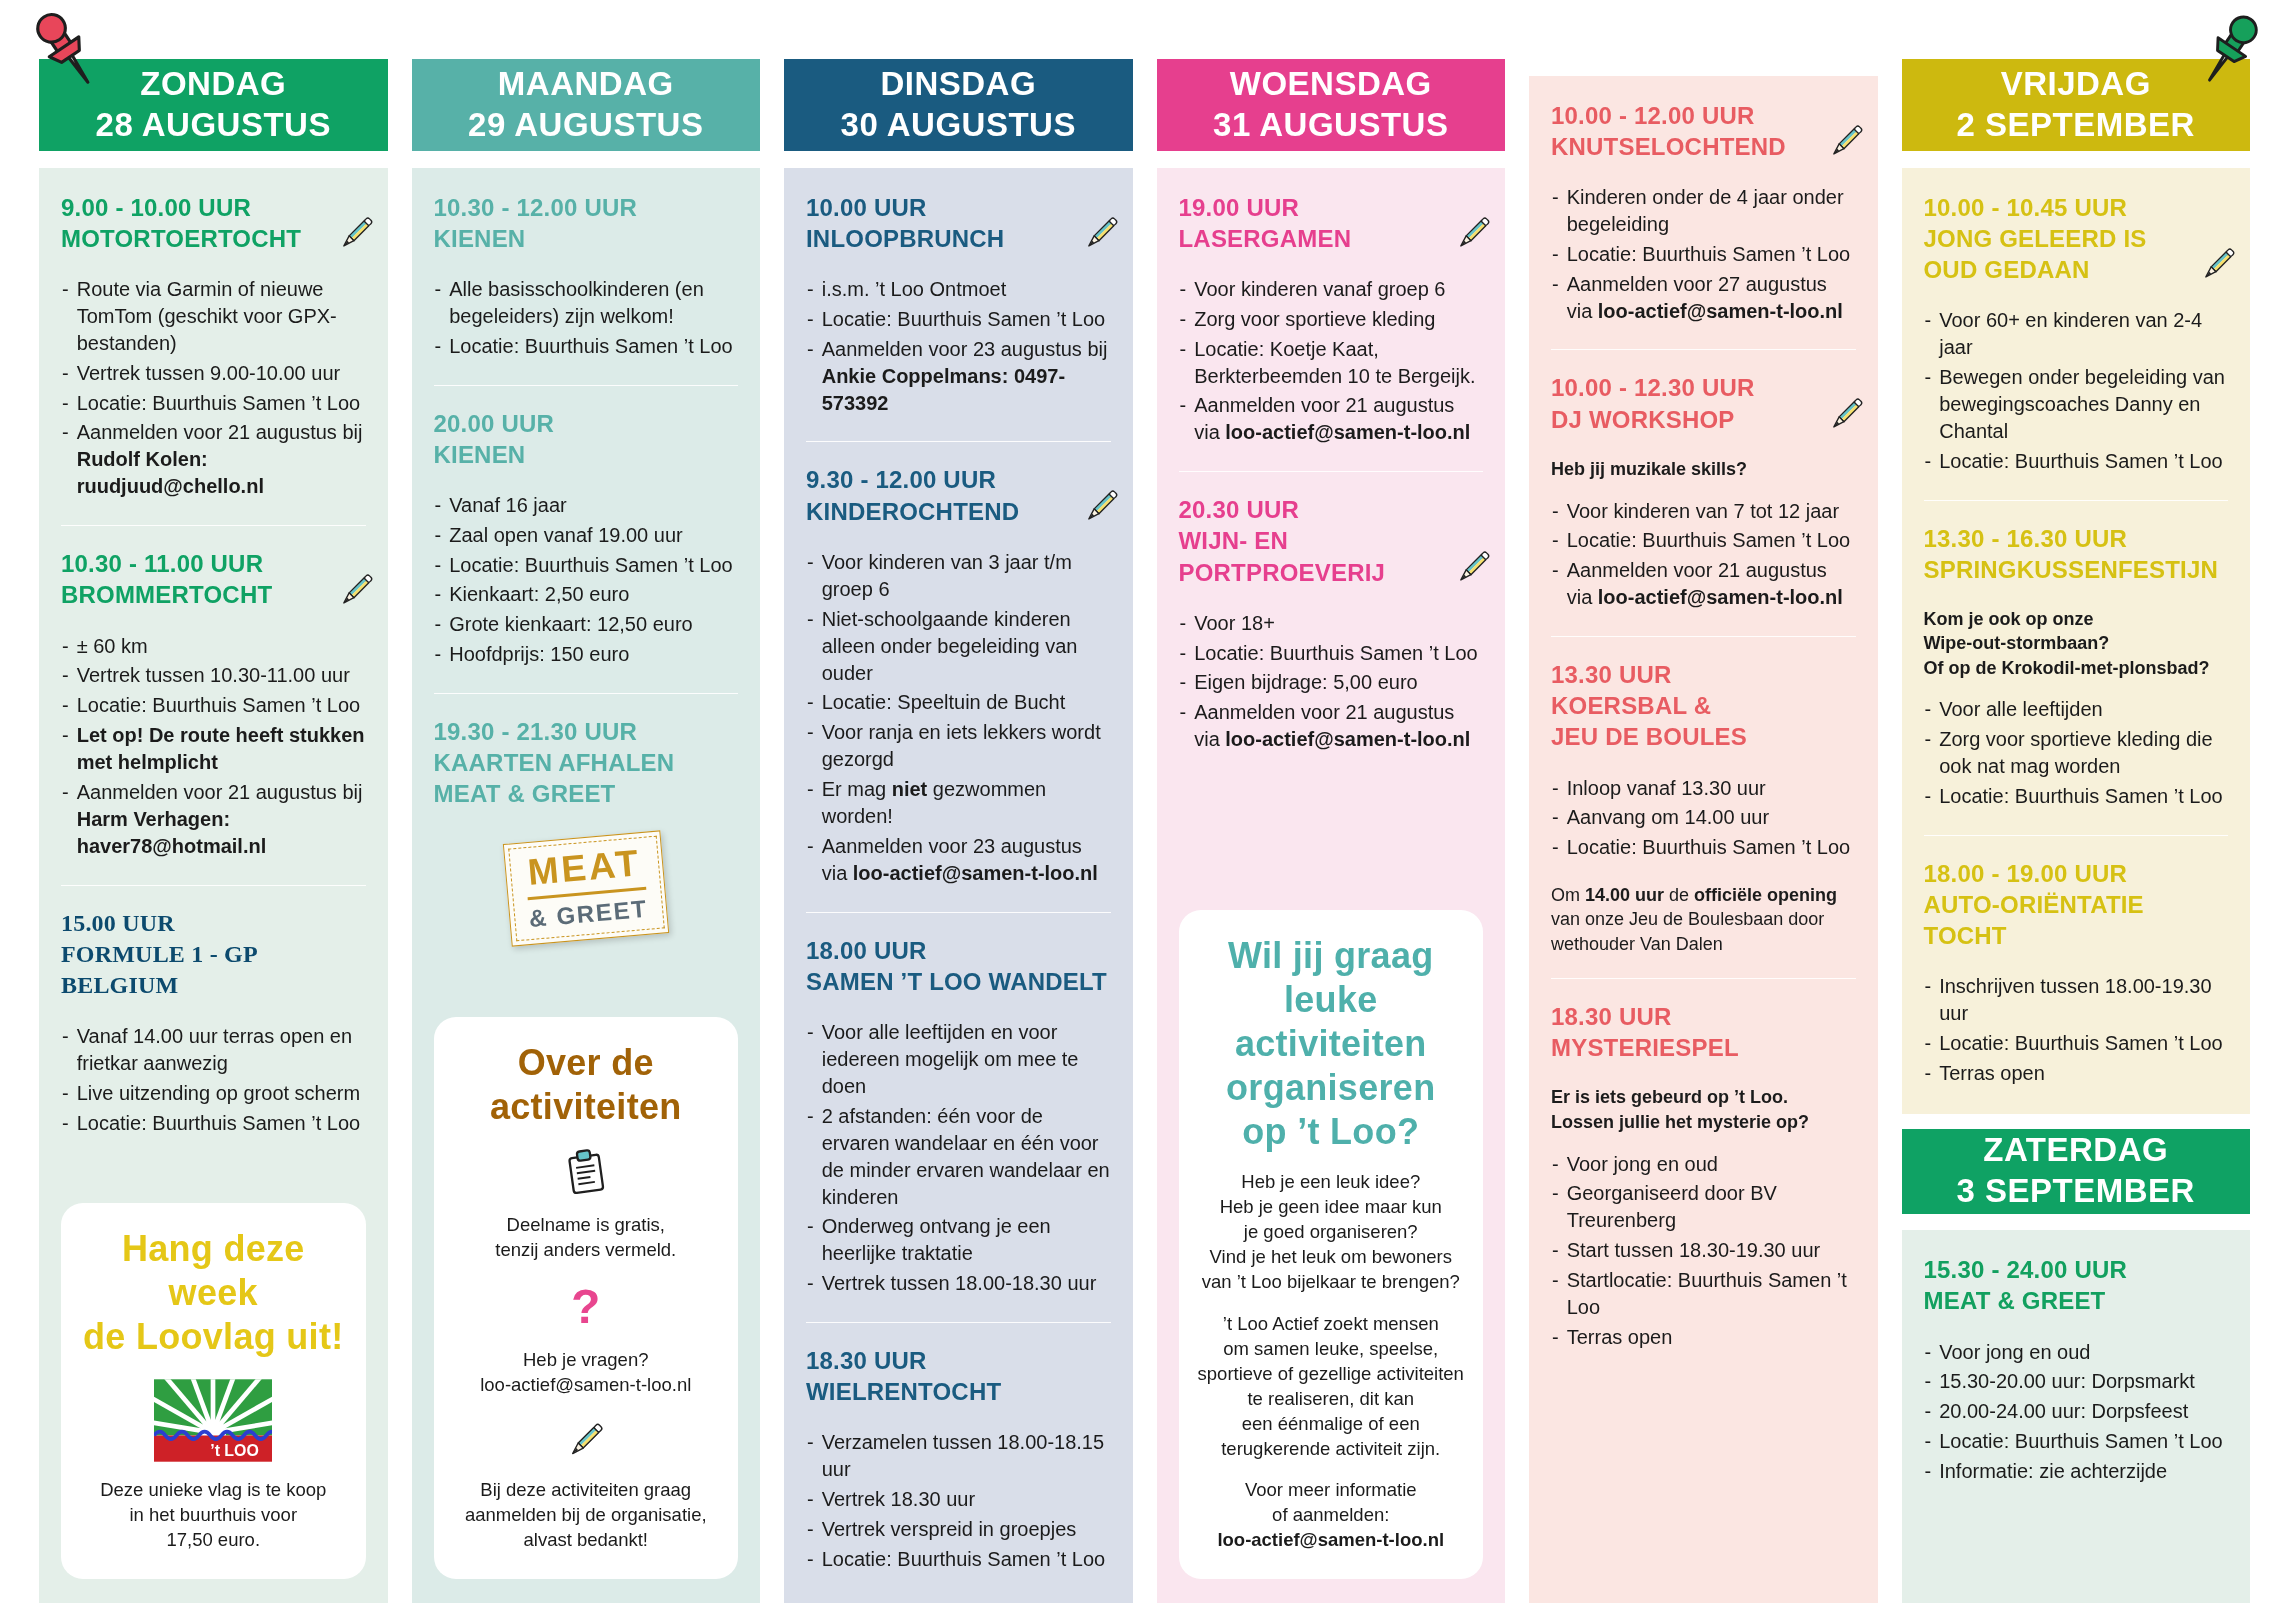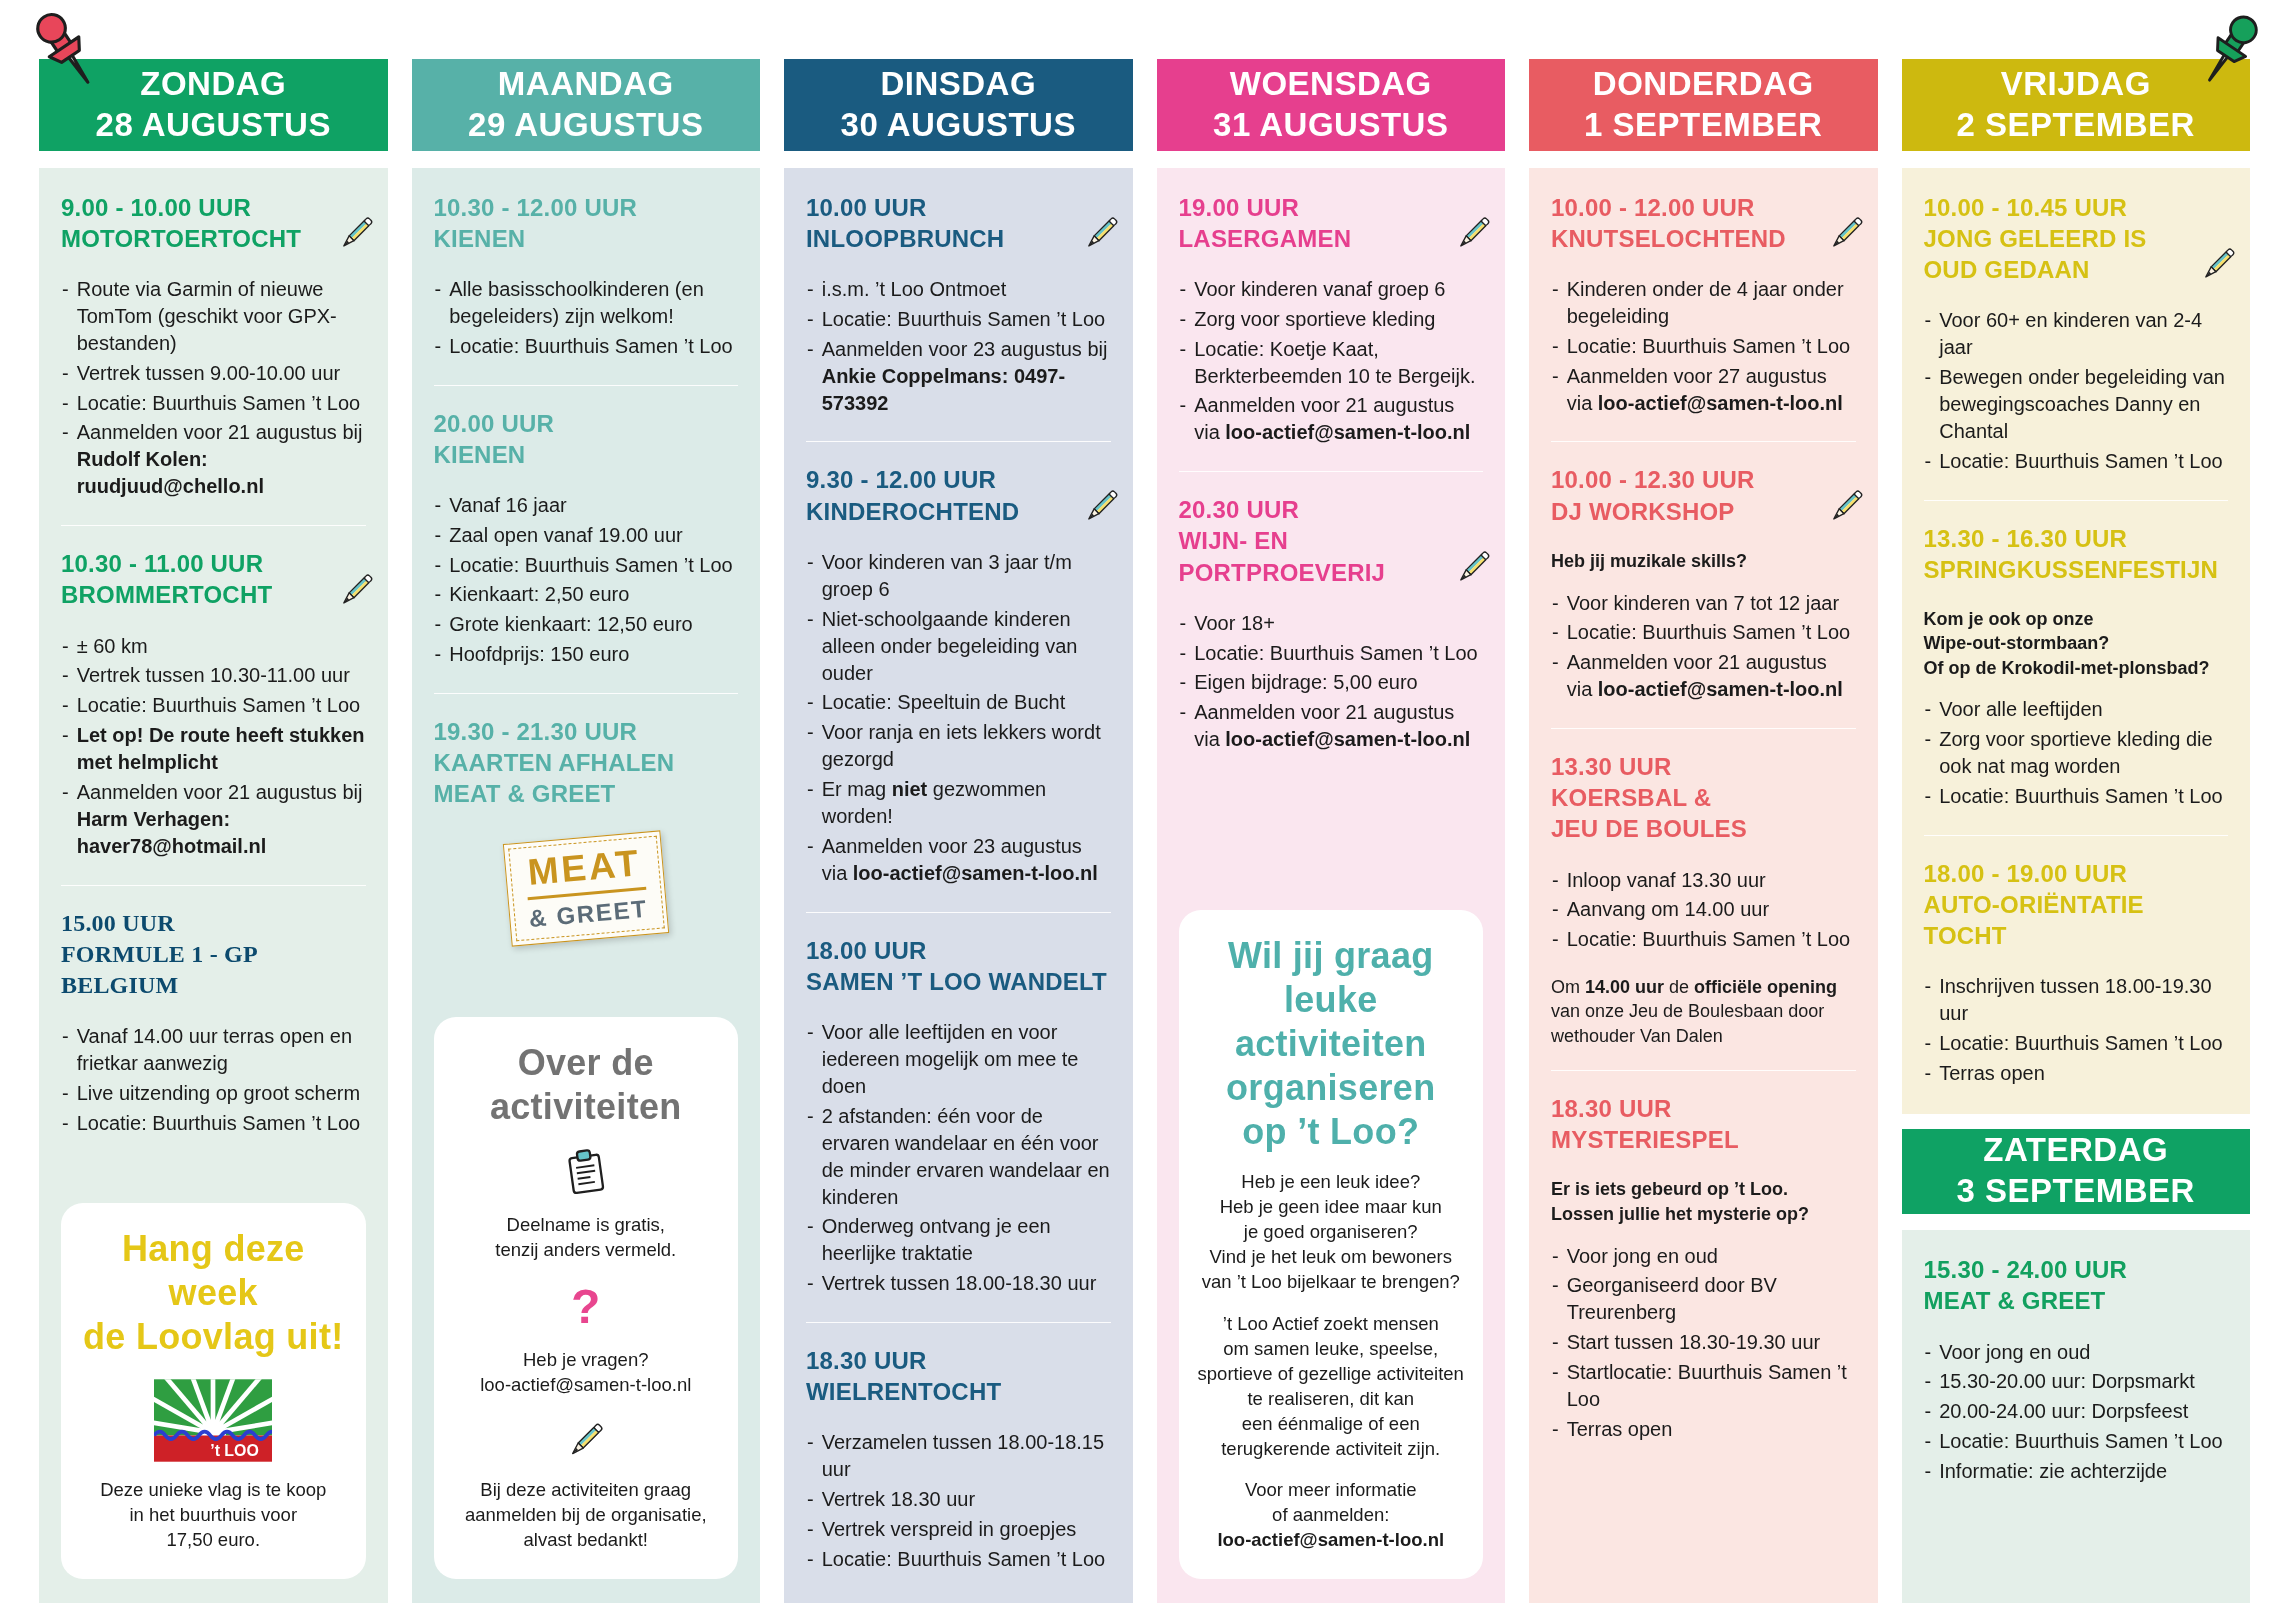--- a/index.html
+++ b/index.html
@@ -194,21 +194,21 @@
 MEAT &amp; GREET</span></h3>
             </div>
             <div class="stamp-wrap">
               <div class="stamp">
                 <div class="l1">MEAT</div>
                 <div class="l2">&amp; GREET</div>
               </div>
             </div>
           </section>
           <div class="card">
-            <div class="card-title" style="color: #737373;">Over de
+            <div class="card-title" style="color: #a16207;">Over de
 activiteiten</div>
             <div class="icon-wrap">
               <svg viewBox="0 0 52 52">
                 <g transform="rotate(-8 26 26)" stroke="#1f1f1f" stroke-width="2.5" stroke-linejoin="round">
                   <rect x="10" y="9" width="32" height="38" rx="3" fill="#fff"></rect>
                   <rect x="19" y="3" width="14" height="10" rx="3" fill="#66c4c9"></rect>
                   <g stroke-width="2">
                     <path d="M16 20 h20"></path>
                     <path d="M16 26 h20"></path>
                     <path d="M16 32 h14"></path>
@@ -379,24 +379,20 @@
 leuke activiteiten
 organiseren
 op ’t Loo?</div>
             <p>Heb je een leuk idee?<br>Heb je geen idee maar kun<br>je goed organiseren?<br>Vind je het leuk om bewoners<br>van ’t Loo bijelkaar te brengen?</p>
             <p>’t Loo Actief zoekt mensen<br>om samen leuke, speelse,<br>sportieve of gezellige activiteiten<br>te realiseren, dit kan<br>een éénmalige of een<br>terugkerende activiteit zijn.</p>
             <p>Voor meer informatie<br>of aanmelden:<br><strong>loo-actief@samen-t-loo.nl</strong></p>
           </div>
         </div>
       </div>
       <div class="column">
-        <div class="day-header" style="background: rgb(232, 92, 98);">
-          <div class="day-name">DONDERDAG</div>
-          <div class="day-date">1 SEPTEMBER</div>
-        </div>
         <div class="panel" style="background: rgb(251, 230, 226);">
           <section class="event-block">
             <div class="block-head">
               <h3 class="event-heading" style="color: rgb(232, 92, 98);"><span class="event-time">10.00 - 12.00 UUR</span><br><span class="event-title">KNUTSELOCHTEND</span></h3>
               <span class="pencil">
                 <svg viewBox="0 0 26 62">
                   <g stroke="#222" stroke-width="2" stroke-linejoin="round">
                     <rect x="8" y="3" width="10" height="9" rx="3.5" fill="#fff"></rect>
                     <rect x="8" y="11" width="5" height="31" fill="#66c4c9" stroke="none"></rect>
                     <rect x="13" y="11" width="5" height="31" fill="#f6e06d" stroke="none"></rect>

